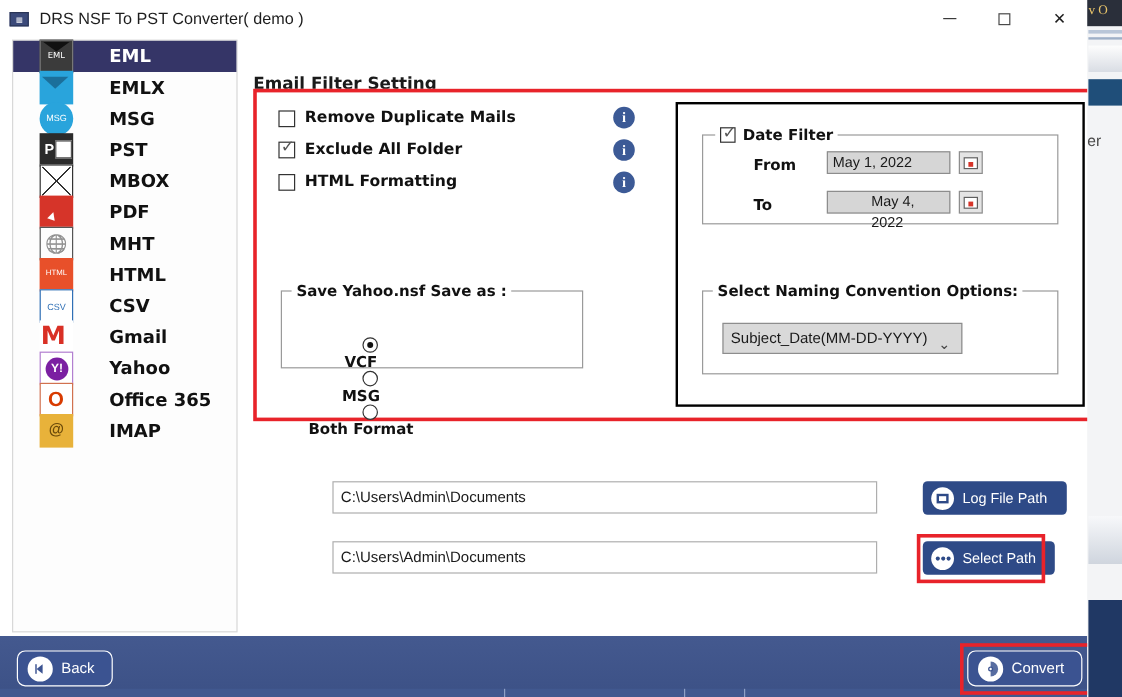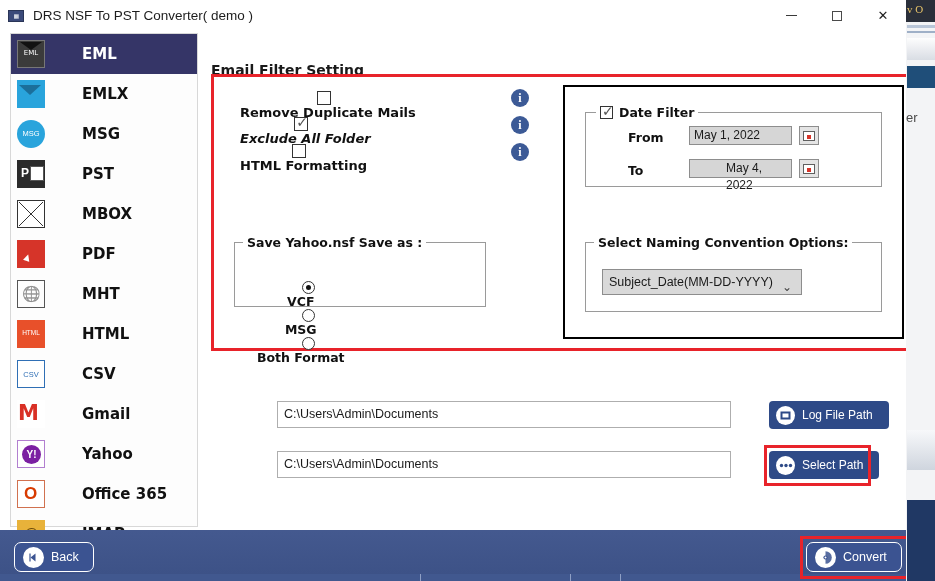--- a/index.html
+++ b/index.html
@@ -56,23 +56,22 @@
   .dash { width: 11px; height: 1px; background: #3a3a3a; }
 
   
   .content { position: relative; height: 499px; background: #fff; }
 
   .sidebar {
     position: absolute; left: 10px; top: 2px; width: 188px; height: 494px;
     background: #fdfdfd; border: 1px solid #d8d8d8;
   }
   .side-item {
-    height: 40px; display: flex; align-items: center; padding-left: 6px;
+    height: 26px; display: flex; align-items: center; padding-left: 22px;
     cursor: default;
-    gap: 7px;
   }
   .side-item .lbl {
     font-size: 15px; font-weight: bold; color: #111; margin-left: 30px;
     font-family: "DejaVu Sans", sans-serif;
   }
   .side-item.active { background: #353567; }
   .side-item.active .lbl { color: #ffffff; }
   .ico { width: 28px; height: 28px; position: relative; flex: none; }
 
   
@@ -125,21 +124,21 @@
   .main { position: absolute; left: 208px; top: 0; right: 0; bottom: 0; }
   .section-title {
     position: absolute; left: 3px; top: 31px; font-size: 14px; font-weight: bold; color: #1a1a1a;
     font-family: "DejaVu Sans", sans-serif;
   }
   .redbox {
     position: absolute; left: 3px; top: 43px; width: 699px; height: 277px;
     border: 3px solid #e8232a; background: #ffffff;
   }
 
-  .cb-row { position: absolute; display: flex; align-items: center; flex-direction: column; }
+  .cb-row { position: absolute; display: flex; align-items: center; }
   .cbox {
     width: 14px; height: 14px; border: 1px solid #333; background: #fff;
     position: relative; flex: none; cursor: default;
   }
   .cbox.checked:after {
     content: "✓"; position: absolute; left: 1px; top: -4px;
     font-size: 14px; color: #555; font-family: "DejaVu Sans", sans-serif;
   }
   .cb-lbl {
     margin-left: 8px; font-size: 13px; font-weight: bold; color: #111;
@@ -330,21 +329,21 @@
         <div class="section-title">Email Filter Setting</div>
 
         <div class="redbox">
 
           <div class="cb-row" style="left:18px; top:14px;">
             <span class="cbox"></span>
             <span class="cb-lbl">Remove Duplicate Mails</span>
           </div>
           <div class="infoicon" style="left:297px; top:12px;">i</div>
 
-          <div class="cb-row" style="left:18px; top:40px;font-style:italic;">
+          <div class="cb-row" style="left:18px; top:40px;">
             <span class="cbox checked"></span>
             <span class="cb-lbl">Exclude All Folder</span>
           </div>
           <div class="infoicon" style="left:297px; top:39px;">i</div>
 
           <div class="cb-row" style="left:18px; top:67px;">
             <span class="cbox"></span>
             <span class="cb-lbl">HTML Formatting</span>
           </div>
           <div class="infoicon" style="left:297px; top:66px;">i</div>

